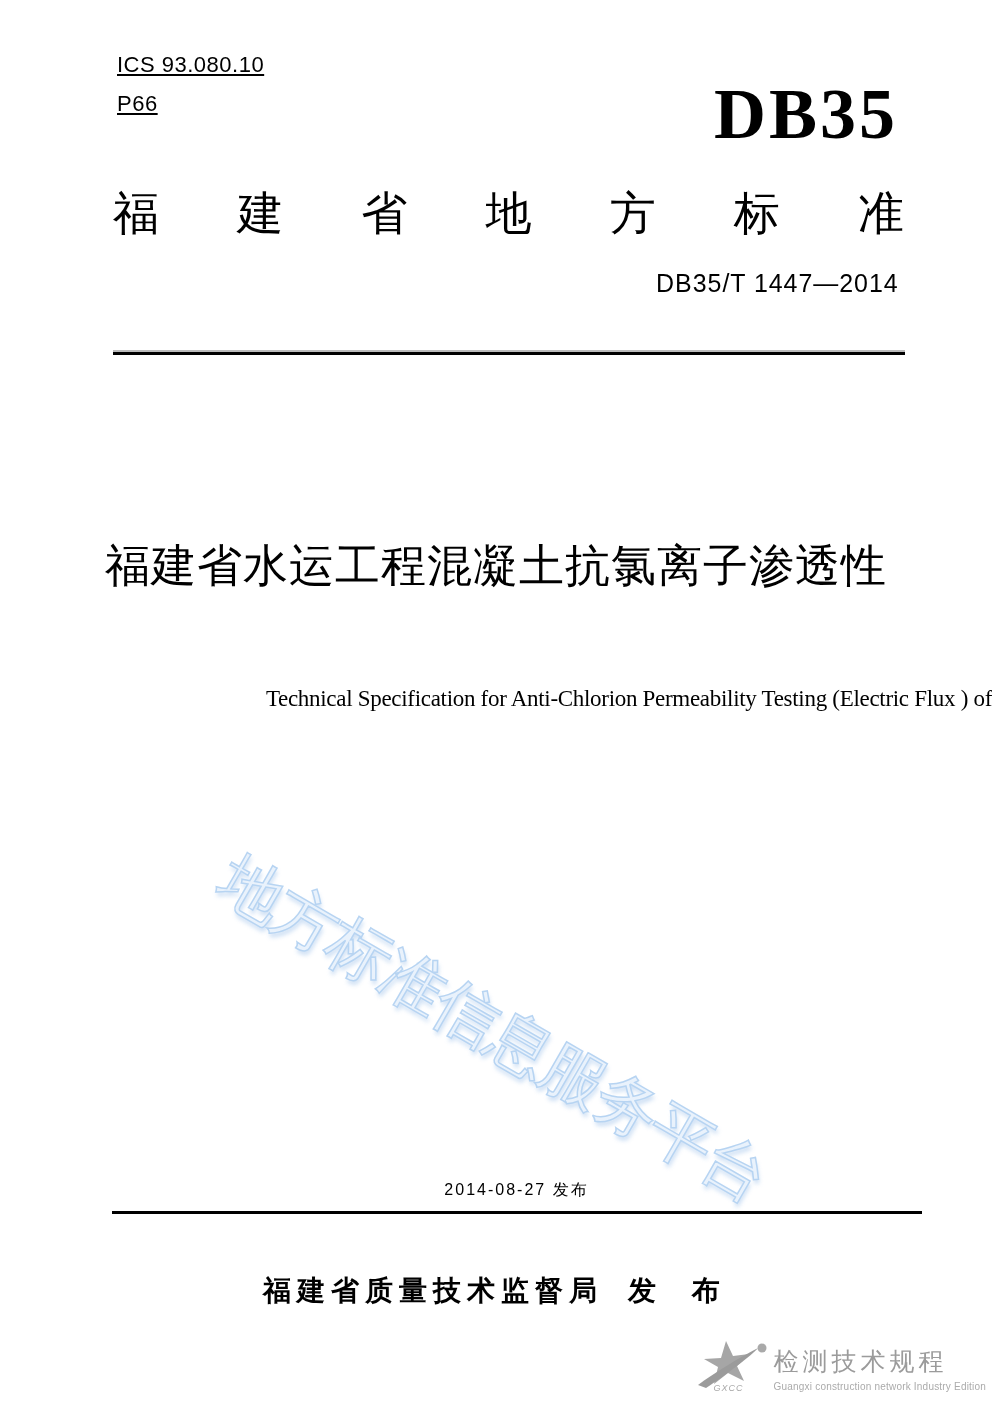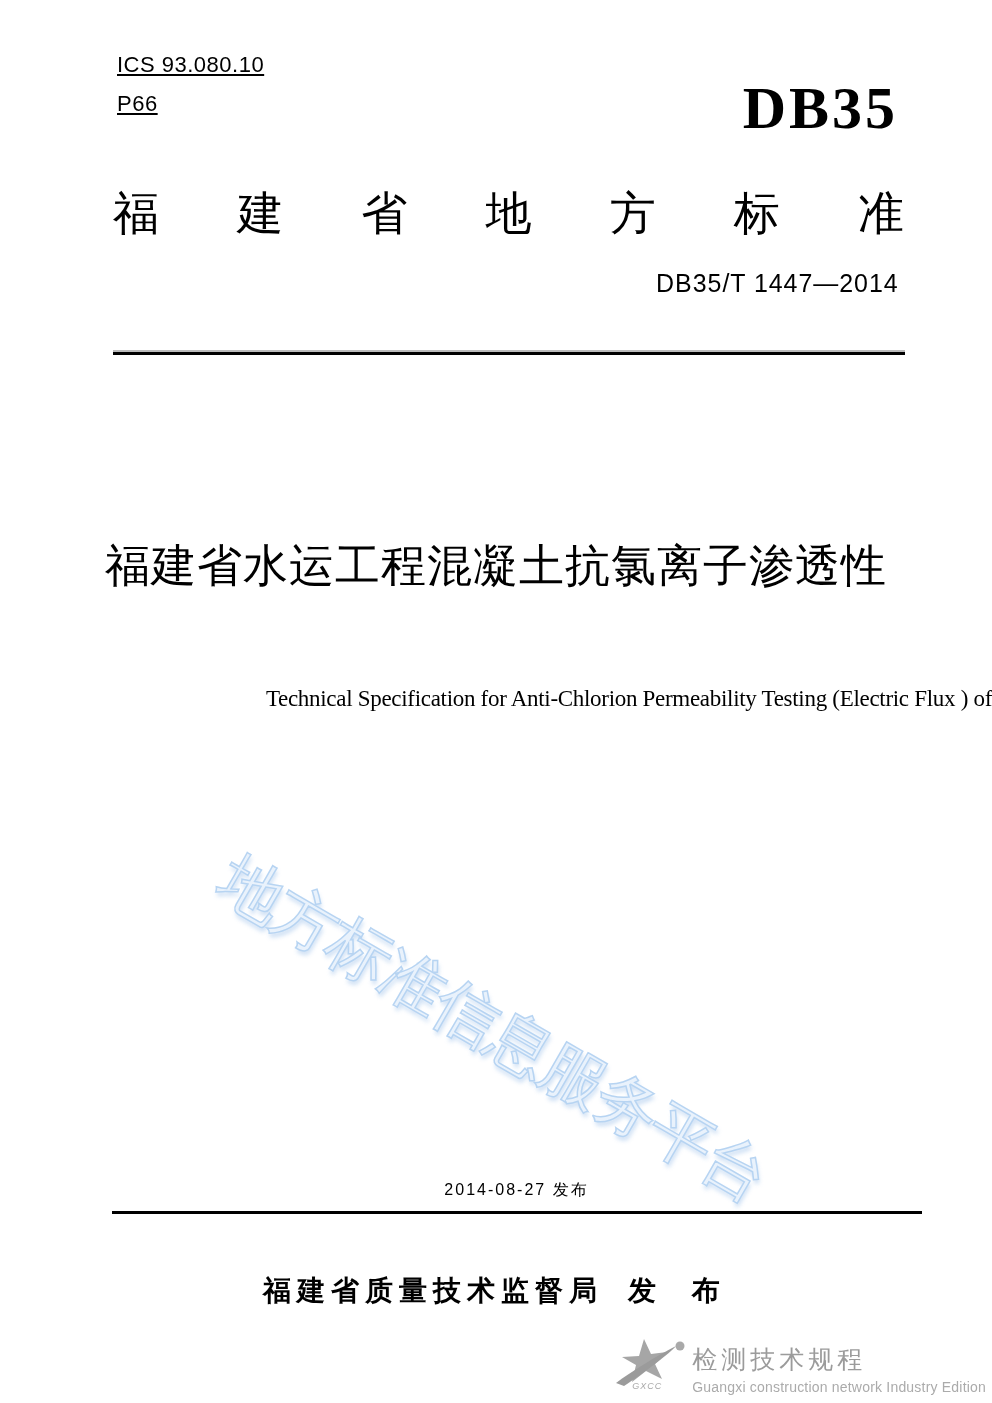--- a/index.html
+++ b/index.html
@@ -9,21 +9,21 @@
   }
   .abs{position:absolute;}
 
   
   .ics-block{left:117px;top:46px;font-size:22px;line-height:1.75;letter-spacing:.5px;text-decoration:underline;}
 
   
   .db35{
     right:94px;top:78px;
     font-family:"Liberation Serif",serif;font-weight:bold;
-    font-size:60px;letter-spacing:3px;line-height:1;
+    font-size:72px;letter-spacing:3px;line-height:1;
   }
 
   
   .std-type{
     left:113px;right:88px;top:190px;
     display:flex;justify-content:space-between;
     font-size:46px;font-weight:500;line-height:1;
   }
 
   
@@ -85,21 +85,21 @@
   .logo-wordmark{
     position:absolute;left:22px;bottom:2px;
     font-size:9px;font-style:italic;color:#a9a9a9;letter-spacing:1px;
   }
   .logo-textcol{margin-left:4px;padding-top:6px;}
   .logo-name{
     font-family:"Liberation Serif",serif;
     font-size:25px;color:#9b9b9b;letter-spacing:4px;white-space:nowrap;
   }
   .logo-tagline{
-    font-size:14px;color:#ababab;margin-top:3px;letter-spacing:.2px;white-space:nowrap;text-align:right;
+    font-size:10px;color:#ababab;margin-top:3px;letter-spacing:.2px;white-space:nowrap;text-align:right;
   }
 </style>
 </head>
 <body>
 
 <div class="abs ics-block">
   <div>ICS 93.080.10</div>
   <div>P66</div>
 </div>
 

